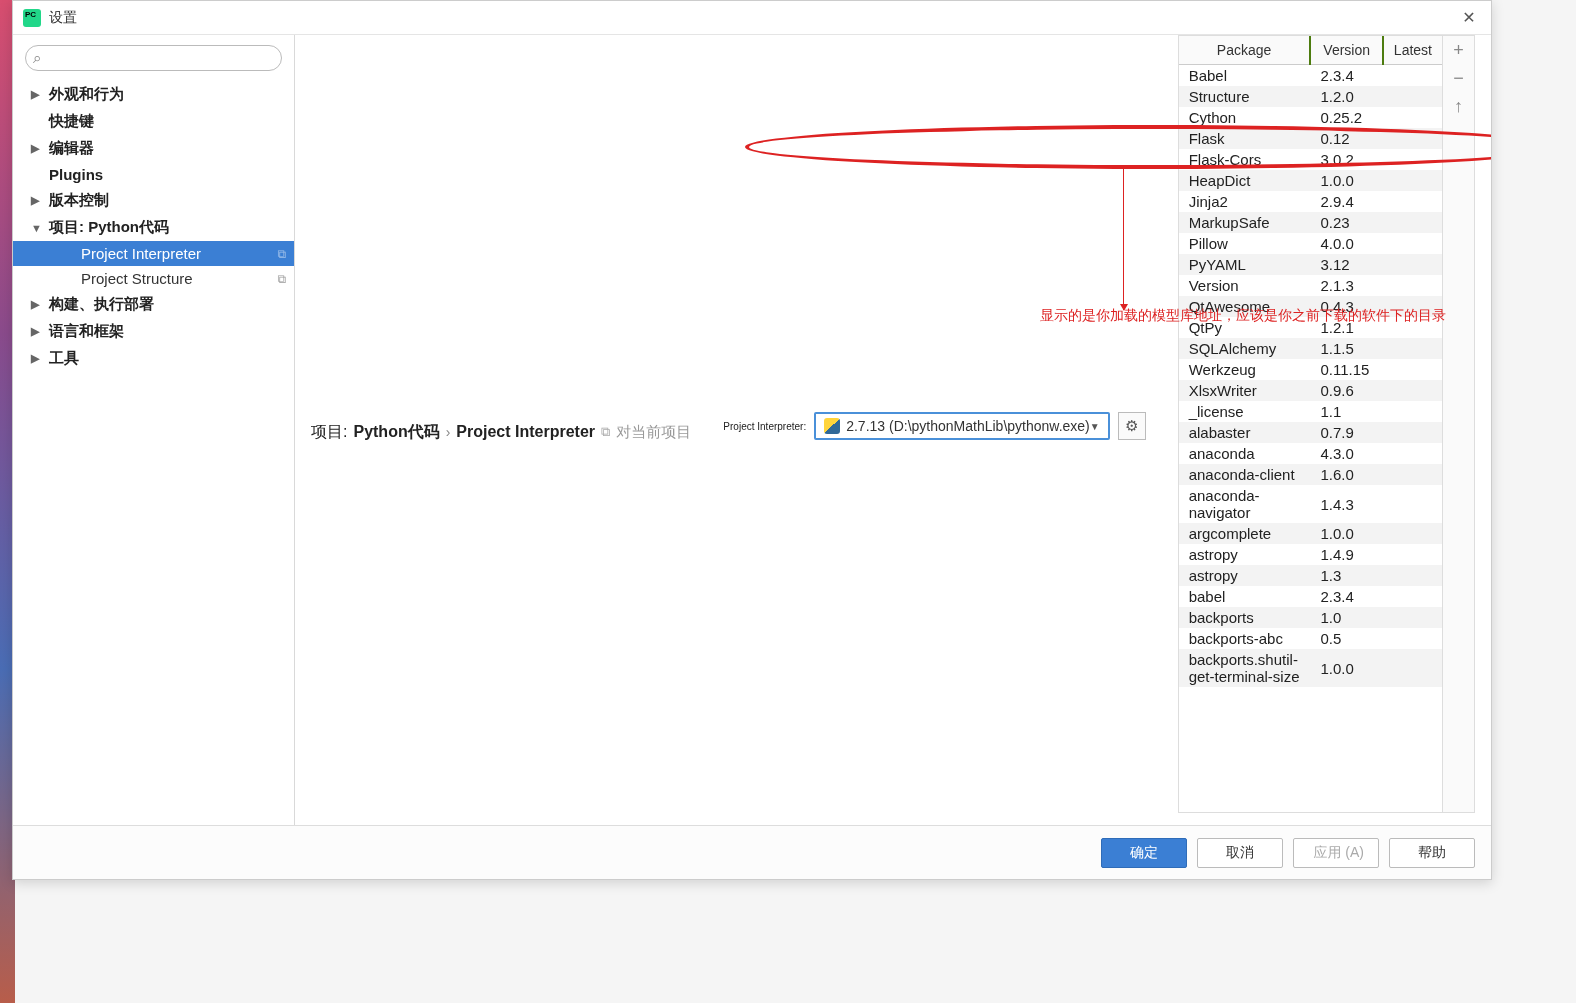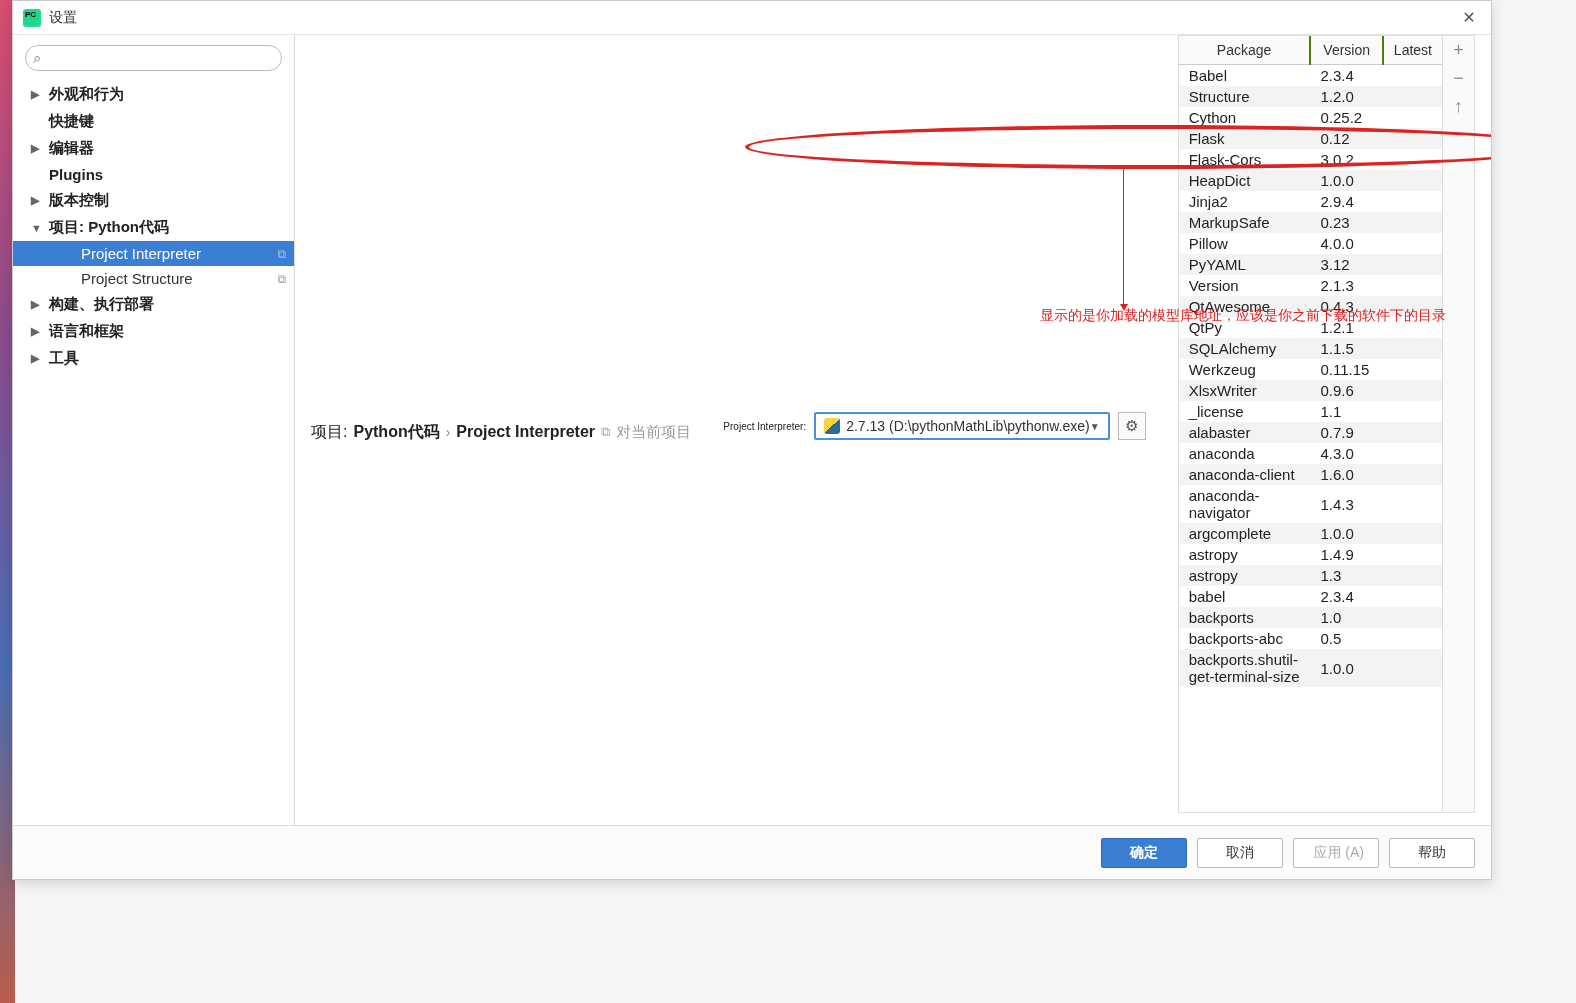--- a/index.html
+++ b/index.html
@@ -51,21 +51,21 @@
   .pkg-table th:last-child { border-right: none; }
   .pkg-table td { padding: 2px 10px; font-size: 15px; color: #222; border: none; }
   .pkg-table tr:nth-child(odd) td { background: #fff; }
   .pkg-table tr:nth-child(even) td { background: #f3f3f3; }
   .pkg-table .col-pkg { width: 320px; }
   .pkg-table .col-ver { width: 320px; }
   .side-buttons { width: 32px; display: flex; flex-direction: column; border-left: 1px solid #ddd; background: #fafafa; }
   .side-buttons .sb { height: 28px; display: flex; align-items: center; justify-content: center; font-size: 18px; color: #888; cursor: pointer; }
   .footer { height: 54px; border-top: 1px solid #ddd; display: flex; align-items: center; justify-content: flex-end; gap: 10px; padding: 0 16px; background: #fcfcfc; }
   .footer .btn { min-width: 86px; height: 30px; padding: 0 14px; border: 1px solid #bbb; background: #fff; font-size: 14px; color: #333; cursor: pointer; border-radius: 2px; }
-  .footer .btn.primary { background: #3b7fd4; color: #fff; border-color: #2f6cb8; font-weight: bold; }
+  .footer .btn.primary { background: #3b7fd4; color: #fff; border-color: #2f6cb8; }
   .footer .btn.disabled { color: #aaa; text-align: right; }
 </style>
 </head>
 <body>
 
 <div class="desktop-bg"></div>
 
 <div class="dialog">
 
   <div class="titlebar">

